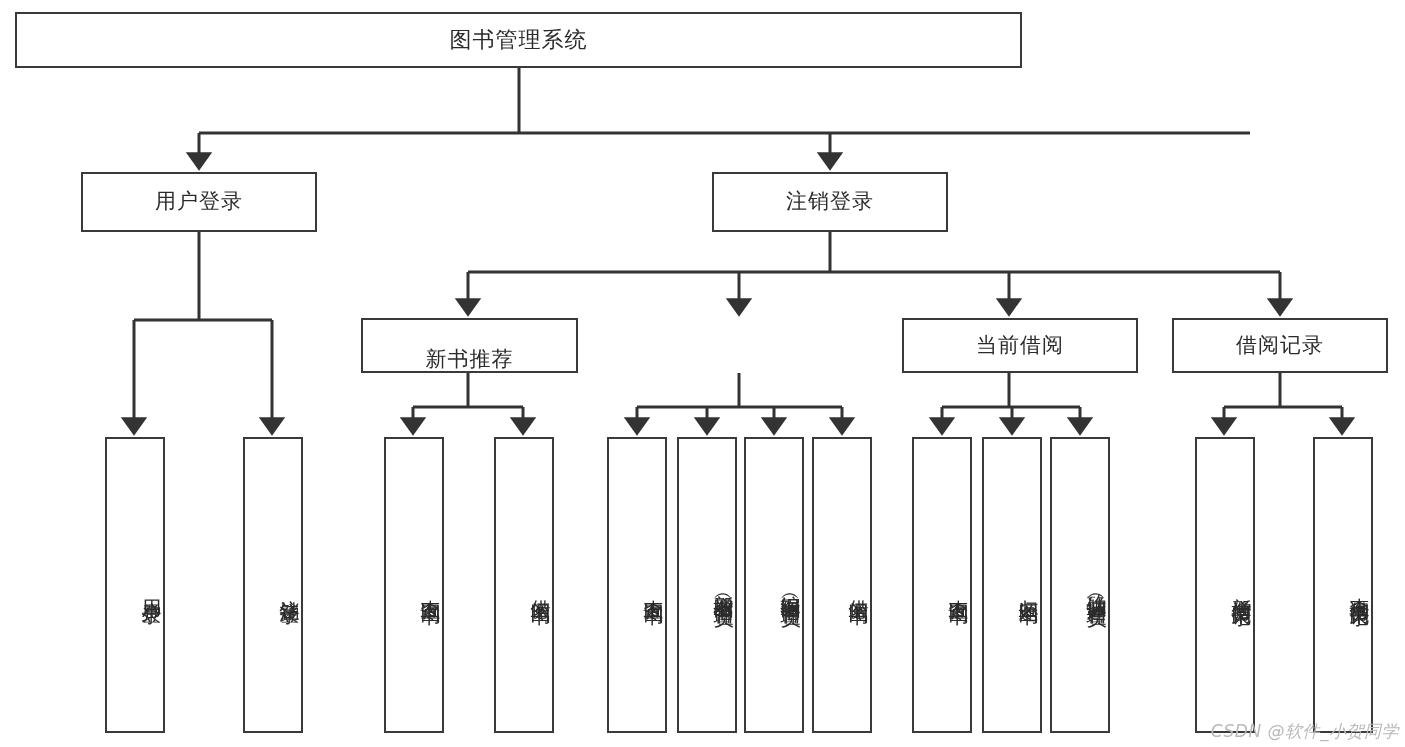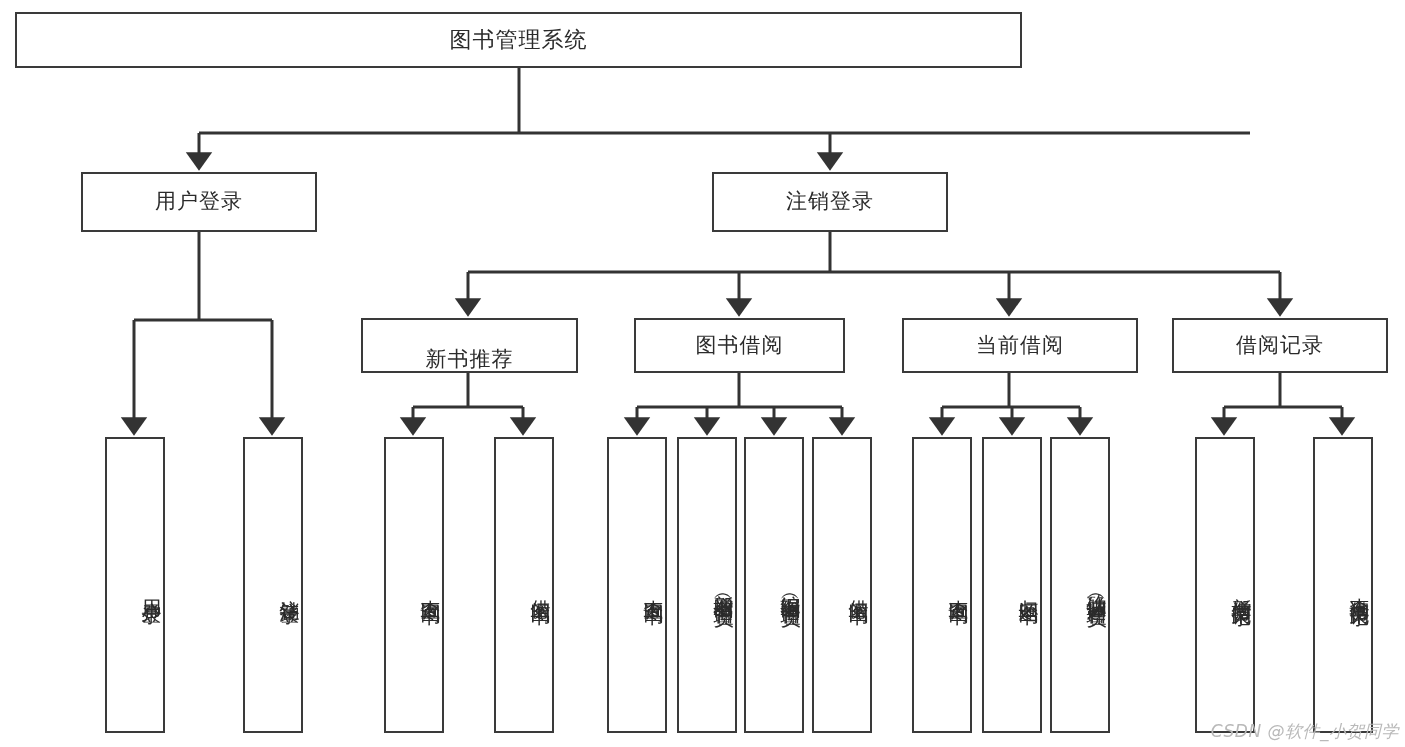--- a/index.html
+++ b/index.html
@@ -120,23 +120,20 @@
   <div class="node h" style="left:81px;top:172px;width:236px;height:60px;">
     <span>用户登录</span>
   </div>
   <div class="node h" style="left:712px;top:172px;width:236px;height:60px;">
     <span>注销登录</span>
   </div>
 
   <div class="node h" style="left:361px;top:318px;width:217px;height:55px;align-items:flex-end;">
     <span>新书推荐</span>
   </div>
-  <div class="node h" style="left:634px;top:318px;width:211px;height:55px;">
-    <span>图书借阅</span>
-  </div>
   <div class="node h" style="left:902px;top:318px;width:236px;height:55px;">
     <span>当前借阅</span>
   </div>
   <div class="node h" style="left:1172px;top:318px;width:216px;height:55px;">
     <span>借阅记录</span>
   </div>
 
   <div class="node v" style="left:105px;top:437px;width:60px;height:296px;">
     <span class="vt">用户登录</span>
   </div>

